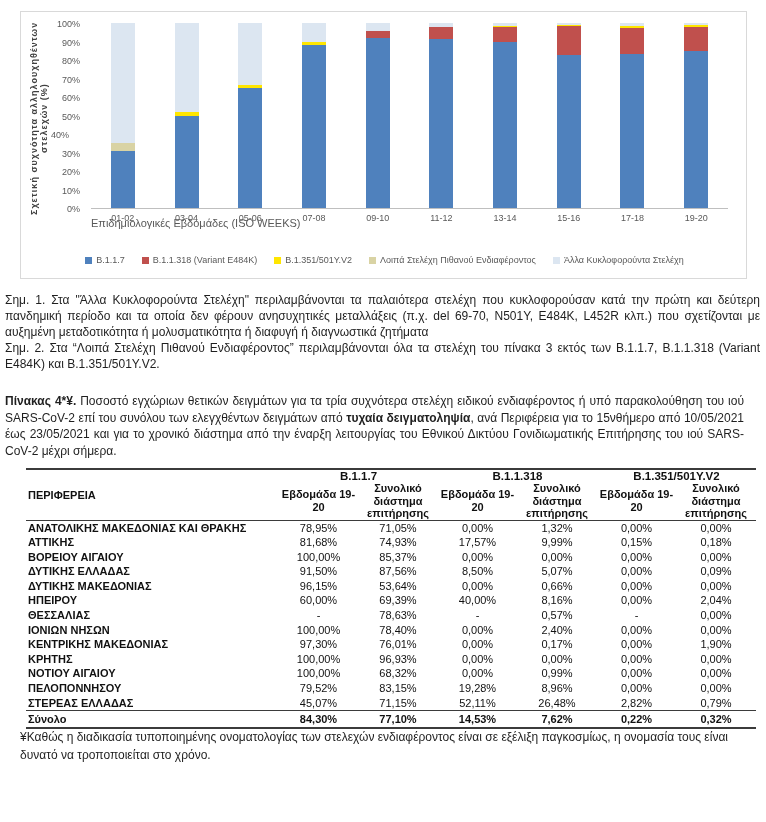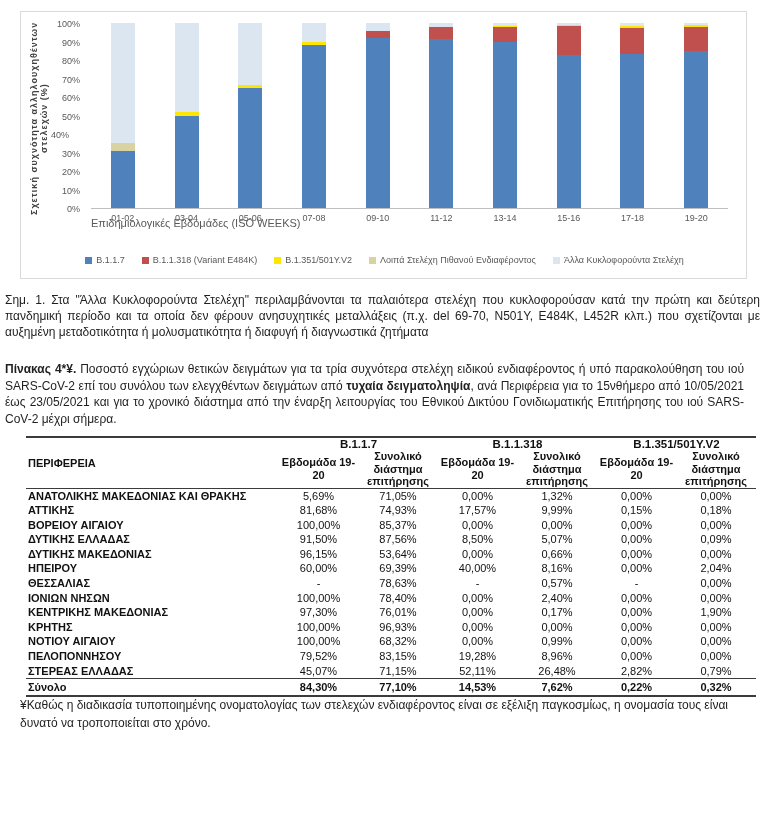--- a/index.html
+++ b/index.html
@@ -182,20 +182,21 @@
           <span class="legend-label">Λοιπά Στελέχη Πιθανού Ενδιαφέροντος</span>
         </span>
         <span class="legend-item">
           <span class="legend-marker" style="background: rgb(220, 230, 241);"></span>
           <span class="legend-label">Άλλα Κυκλοφορούντα Στελέχη</span>
         </span>
       </div>
   </div>
 
   <p class="note first">Σημ. 1. Στα "Άλλα Κυκλοφορούντα Στελέχη" περιλαμβάνονται τα παλαιότερα στελέχη που κυκλοφορούσαν κατά την πρώτη και δεύτερη πανδημική περίοδο και τα οποία δεν φέρουν ανησυχητικές μεταλλάξεις (π.χ. del 69-70, N501Y, E484K, L452R κλπ.) που σχετίζονται με αυξημένη μεταδοτικότητα ή μολυσματικότητα ή διαφυγή ή διαγνωστικά ζητήματα</p>
+  <p class="note">Σημ. 2. Στα “Λοιπά Στελέχη Πιθανού Ενδιαφέροντος” περιλαμβάνονται όλα τα στελέχη του πίνακα 3 εκτός των B.1.1.7, B.1.1.318 (Variant E484K) και B.1.351/501Y.V2.</p>
 
   <p class="tbl-caption"><span class="blabel">Πίνακας 4*¥.</span> <span>Ποσοστό εγχώριων θετικών δειγμάτων για τα τρία συχνότερα στελέχη ειδικού ενδιαφέροντος ή υπό παρακολούθηση του ιού SARS-CoV-2 επί του συνόλου των ελεγχθέντων δειγμάτων από</span> <span class="bseg">τυχαία δειγματοληψία</span><span>, ανά Περιφέρεια για το 15νθήμερο από 10/05/2021 έως 23/05/2021 και για το χρονικό διάστημα από την έναρξη λειτουργίας του Εθνικού Δικτύου Γονιδιωματικής Επιτήρησης του ιού SARS-CoV-2 μέχρι σήμερα.</span></p>
 
   <table class="regions">
     <colgroup>
       <col style="width:253px">
       <col style="width:79px">
         <col style="width:80px">
       <col style="width:79px">
         <col style="width:80px">
@@ -214,21 +215,21 @@
           <th class="sub-h">Συνολικό διάστημα επιτήρησης</th>
           <th class="sub-h">Εβδομάδα 19-20</th>
           <th class="sub-h">Συνολικό διάστημα επιτήρησης</th>
           <th class="sub-h">Εβδομάδα 19-20</th>
           <th class="sub-h">Συνολικό διάστημα επιτήρησης</th>
         </tr>
       </thead>
       <tbody>
         <tr>
           <td class="region">ΑΝΑΤΟΛΙΚΗΣ ΜΑΚΕΔΟΝΙΑΣ ΚΑΙ ΘΡΑΚΗΣ</td>
-          <td class="val">5,69%</td>
+          <td class="val">78,95%</td>
           <td class="val">71,05%</td>
           <td class="val">0,00%</td>
           <td class="val">1,32%</td>
           <td class="val">0,00%</td>
           <td class="val">0,00%</td>
         </tr>
         <tr>
           <td class="region">ΑΤΤΙΚΗΣ</td>
           <td class="val">81,68%</td>
           <td class="val">74,93%</td>

